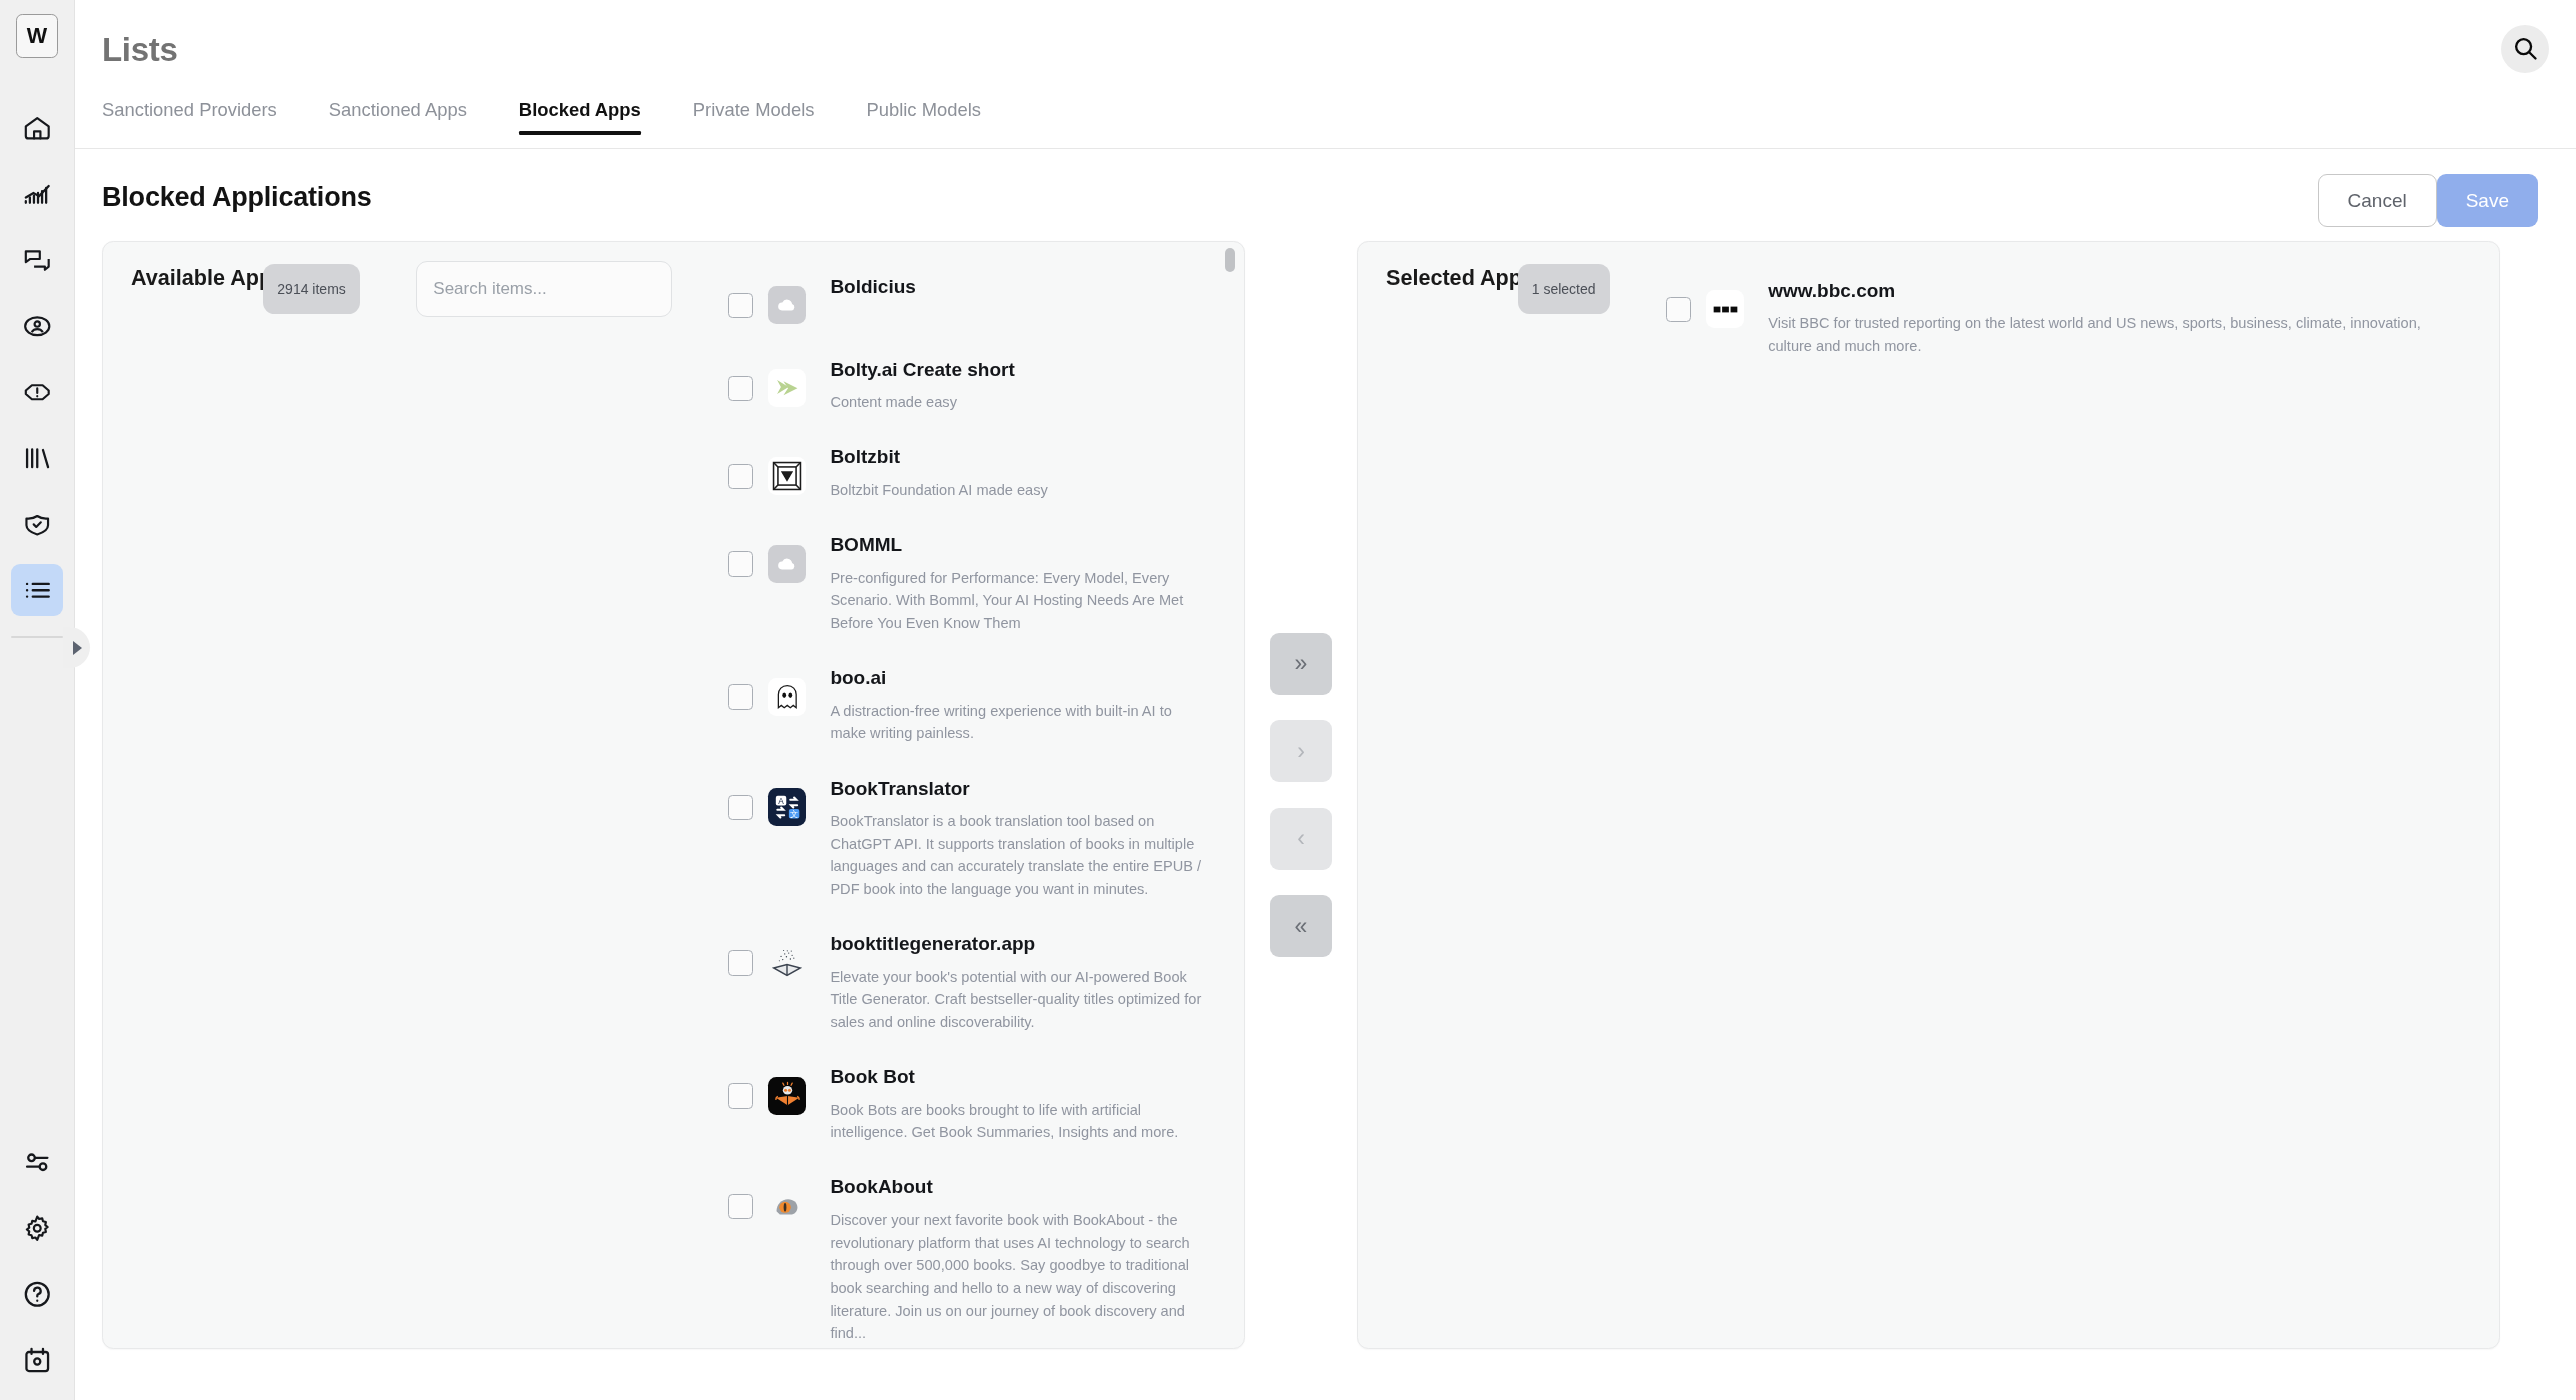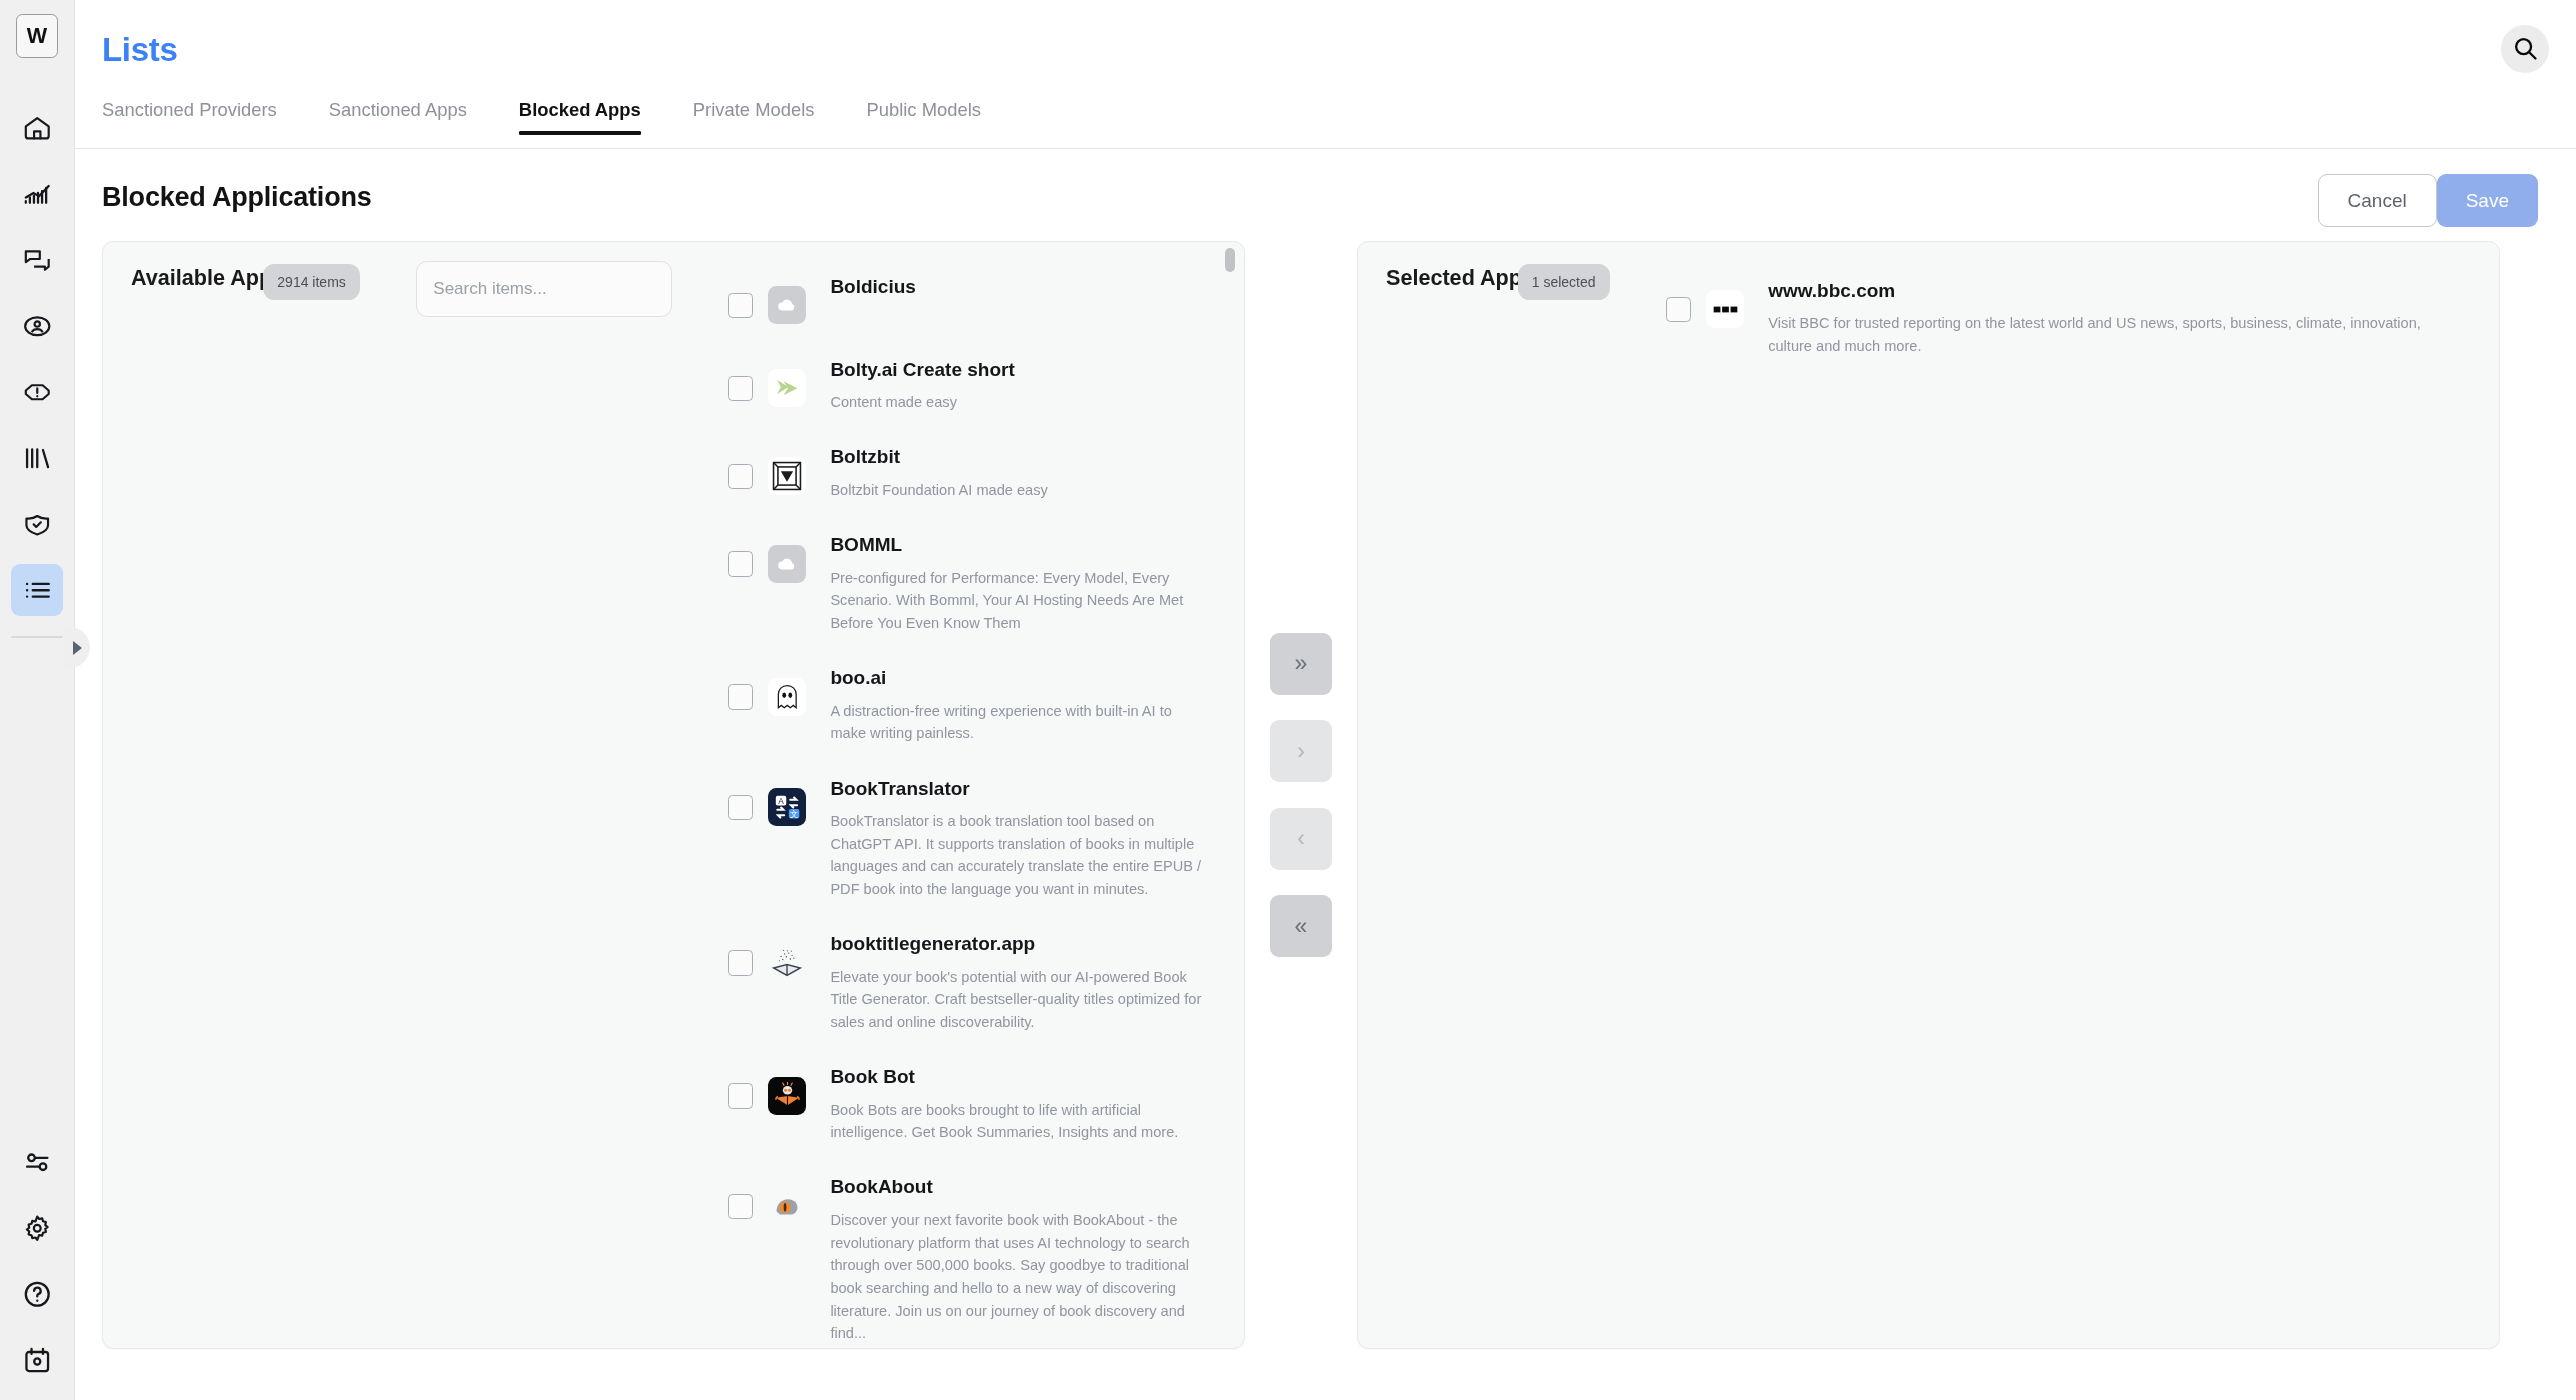--- a/index.html
+++ b/index.html
@@ -59,21 +59,21 @@
     margin-left: 1.3px;
   }
 
   
   .main { flex: 1; position: relative; background: #ffffff; }
 
   .topbar {
     height: 99px; display: flex; align-items: center;
     padding: 0 38px 0 27px; position: relative;
   }
-  .page-title { font-size: 33px; font-weight: bold; color: #3b82f6; letter-spacing: -0.3px; }
+  .page-title { font-size: 33px; font-weight: bold; color: #737373; letter-spacing: -0.3px; }
   .search-circle {
     position: absolute; right: 27px; top: 25.4px;
     width: 48px; height: 48px; border-radius: 50%;
     background: #ececec;
     display: flex; align-items: center; justify-content: center;
     cursor: pointer;
   }
 
   .tabs {
     display: flex; align-items: flex-start; gap: 16px;
@@ -120,21 +120,21 @@
   .panel-left { width: 1143px; }
   .panel-right { width: 1143px; }
   .panel-head {
     padding: 23px 28px 0 28px;
     position: relative;
   }
   .panel-title { font-size: 21.6px; font-weight: bold; color: #1a1a1a; }
   .badge {
     position: absolute; right: 28px; top: 21.6px;
     background: #d3d4d7; color: #4b4f57;
-    font-size: 14px; padding: 10px 14px; border-radius: 11.4px;
+    font-size: 14px; padding: 17px 14px; border-radius: 11.4px;
   }
   .search-wrap { padding: 19px 28px 21.6px 28px; }
   .search-input {
     width: 100%; height: 56px;
     border: 1.3px solid #e0e2e4; border-radius: 11px;
     background: #fbfbfb; color: #4a4e56;
     font-size: 17px; padding: 0 16.5px;
     font-family: "Liberation Sans", sans-serif;
     outline: none;
   }

